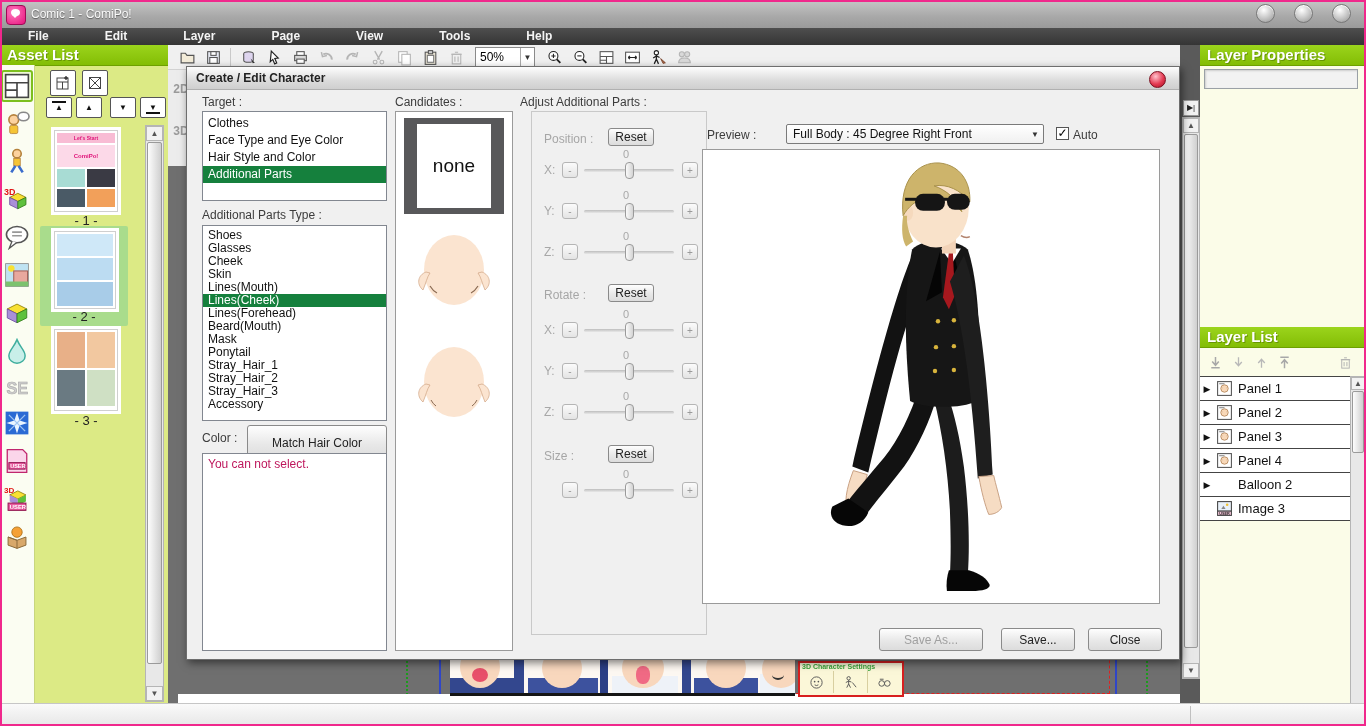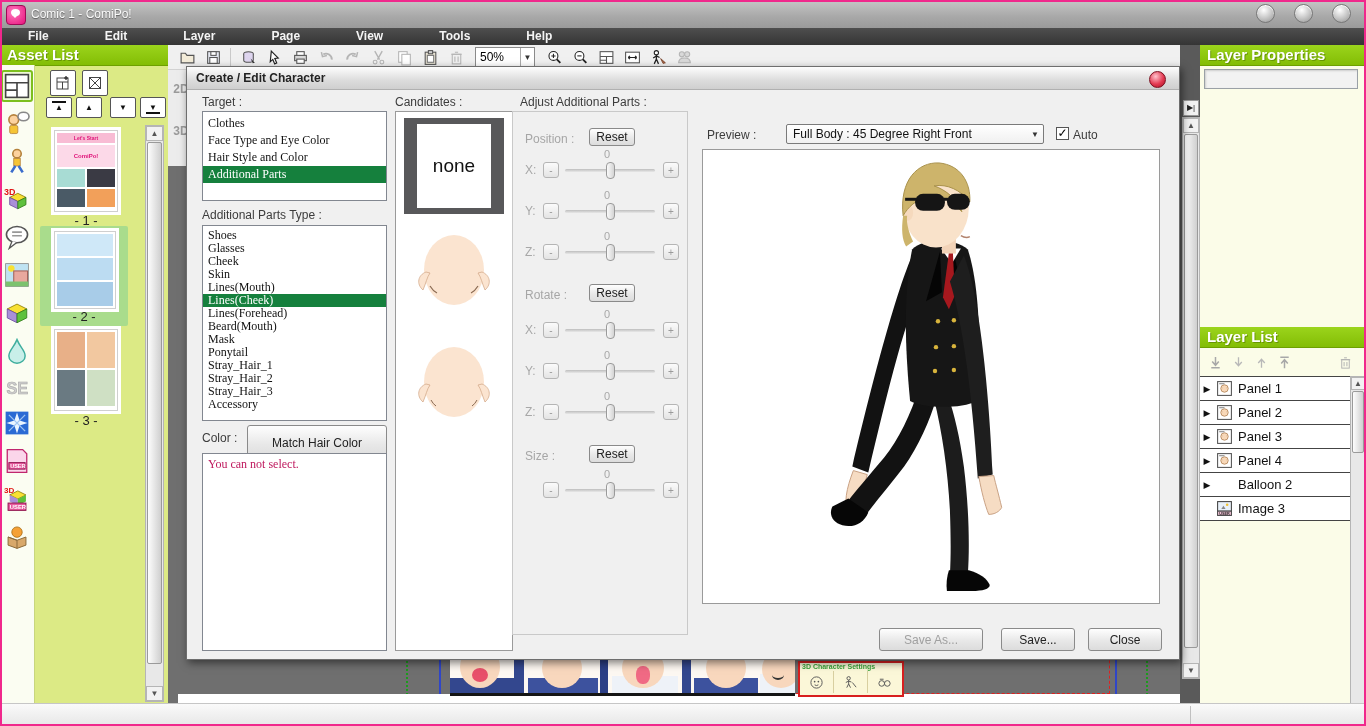--- a/index.html
+++ b/index.html
@@ -91,21 +91,21 @@
   .dialog{left:186px;top:66px;width:994px;height:594px;background:#f0f0f0;
     border:1px solid #6e6e6e;box-shadow:2px 3px 8px rgba(0,0,0,.5);box-sizing:border-box;z-index:40;}
   .dlg-title{left:0;top:0;width:100%;height:22px;
     background:linear-gradient(#fdfdfd,#dcdcdc 60%,#cfcfcf);border-bottom:1px solid #b0b0b0;}
   .dlg-title span{position:absolute;left:9px;top:0;line-height:22px;font-size:12px;font-weight:bold;color:#222;}
   .dlg-close{left:962px;top:4px;width:15px;height:15px;border-radius:50%;
     background:radial-gradient(circle at 38% 30%,#ffc2cc,#e33a52 55%,#a80f22);border:1px solid #7c1020;}
   .dlabel{font-size:12px;color:#3c3c3c;}
   .dim{color:#a6a6a6;}
   .listbox{background:#fff;border:1px solid #828790;overflow:hidden;box-sizing:border-box;}
-  .li{font-size:12px;color:#111;padding:0 5px;white-space:nowrap;font-family:Liberation Serif, serif;}
+  .li{font-size:12px;color:#111;padding:0 5px;white-space:nowrap;}
   .li.sel{background:#15803d;color:#fff;}
   .btn{background:linear-gradient(#fefefe,#e8e8e8 55%,#dcdcdc);border:1px solid #8a8a8a;border-radius:3px;
     font-size:12px;color:#222;font-family:"Liberation Sans",sans-serif;display:flex;align-items:center;justify-content:center;box-sizing:border-box;}
   .btn.disabled{color:#a0a0a0;}
   .cand-panel{background:#fff;border:1px solid #9a9a9a;box-sizing:border-box;}
   .none-frame{left:8px;top:6px;width:100px;height:96px;background:#58585a;}
   .none-inner{position:absolute;left:13px;right:13px;top:6px;bottom:6px;background:#fff;
     display:flex;align-items:center;justify-content:center;font-size:19px;color:#111;}
   .facethumb{left:8px;width:100px;height:104px;background:#fff;}
   .adjust-panel{background:#f0f0f0;border:1px solid #c9c9c9;box-sizing:border-box;}
@@ -654,21 +654,21 @@
         <svg viewBox="0 0 100 104" style="width:100%;height:100%;">
           <ellipse cx="50" cy="48" rx="30" ry="35" fill="#fbe4d0"></ellipse>
           <path d="M22 50 C14 53 12 62 19 68 C22 61 23 55 26 51 Z" fill="#fbe4d0" stroke="#d4ab8c" stroke-width=".8"></path>
           <path d="M78 50 C86 53 88 62 81 68 C78 61 77 55 74 51 Z" fill="#fbe4d0" stroke="#d4ab8c" stroke-width=".8"></path>
           <path d="M27 66 q2 4 5 6 M73 66 q-2 4 -5 6" stroke="#8a6a52" stroke-width="1" fill="none"></path>
         </svg>
       </div>
     </div>
 
     <div class="abs dlabel" style="left:333px;top:28px;">Adjust Additional Parts :</div>
-    <div class="abs adjust-panel" style="left:325px;top:44px;width:176px;height:524px;">
+    <div class="abs adjust-panel" style="left:344px;top:44px;width:176px;height:524px;">
 
       <div class="abs dlabel dim" style="left:12px;top:20px;">Position :</div>
       <button class="abs btn reset-btn" style="left:76px;top:16px;">Reset</button>
 
       <div class="abs sval" style="left:48px;top:36px;">0</div>
       <div class="abs srow" style="left:0;top:50px;width:176px;">
         <span class="abs axis" style="left:12px;top:1px;">X:</span>
         <div class="abs mini" style="left:30px;top:0;">-</div>
         <div class="abs track" style="left:52px;top:7px;width:90px;">
             <div class="sthumb" style="left:41px;"></div>

